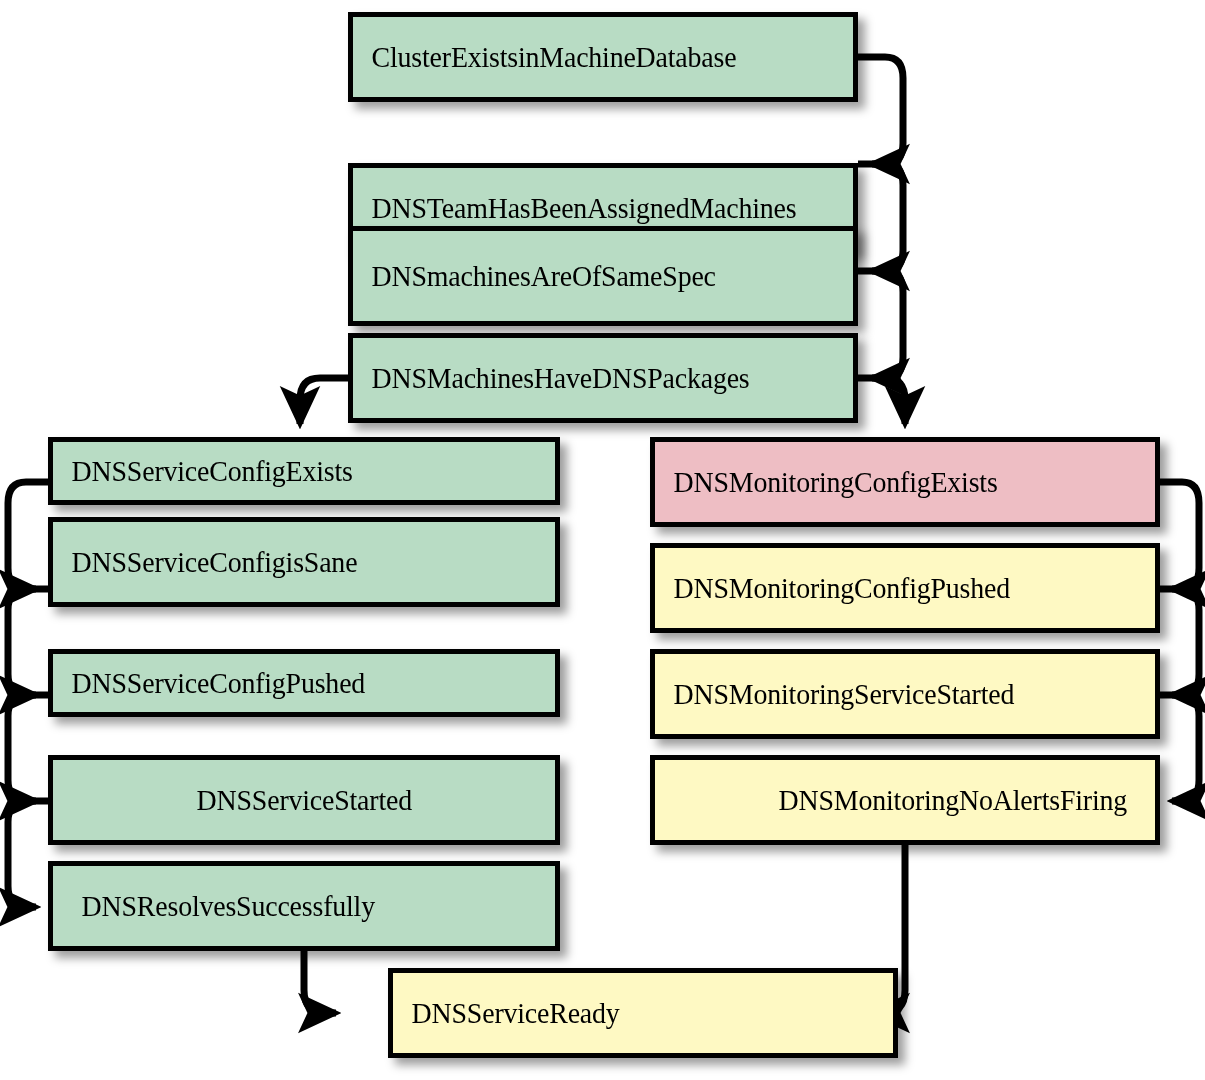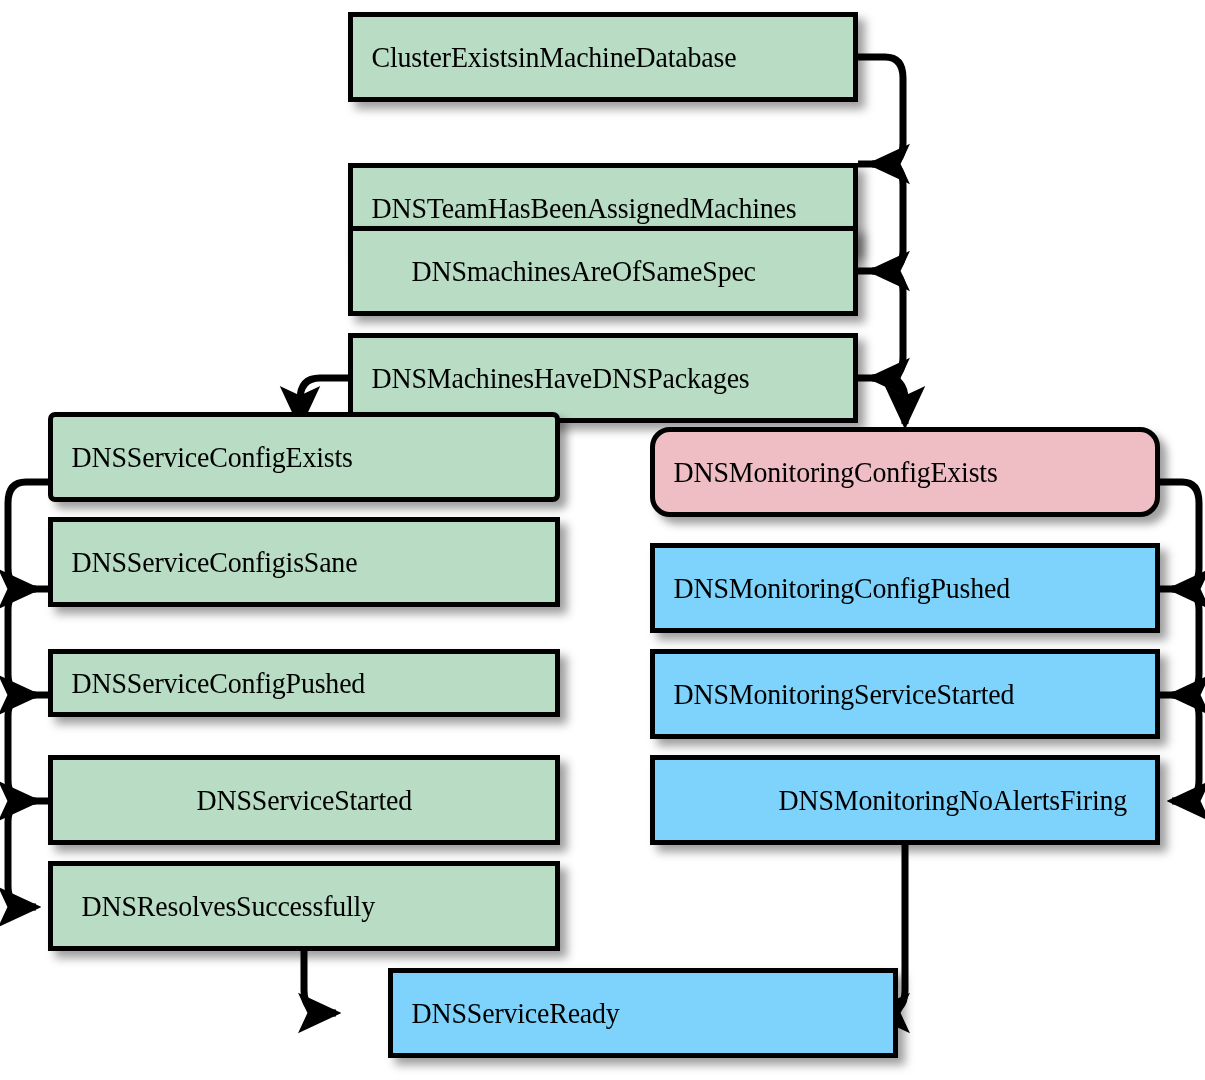--- a/index.html
+++ b/index.html
@@ -40,21 +40,21 @@
     font-size: 30px;
     line-height: 1;
     color: #000000;
     letter-spacing: -0.2px;
     white-space: nowrap;
     font-stretch: condensed;
     transform: scaleX(0.93);
     transform-origin: left center;
   }
   .fill-green { background: #b8dcc4; }
-  .fill-blue  { background: #7dd3fc; }
+  .fill-blue  { background: #fef9c3; }
   .fill-pink  { background: #eebec4; }
 </style>
 </head>
 <body>
 
 <div id="stage">
 
   <svg id="edges" viewBox="0 0 1205 1080" width="1205" height="1080" xmlns="http://www.w3.org/2000/svg">
     <defs>
       <marker id="ah" viewBox="0 0 12 12" refX="10.5" refY="6" markerWidth="6.2" markerHeight="6.2" orient="auto-start-reverse" markerUnits="strokeWidth">
@@ -92,42 +92,42 @@
     </g>
   </svg>
 
   <div id="nodes">
       <div class="node fill-green" style="left: 348px; top: 12px; width: 510px; height: 90px;">
         <span class="label">ClusterExistsinMachineDatabase</span>
       </div>
       <div class="node fill-green" style="left: 348px; top: 133px; width: 510px; height: 90px; margin-top: 30px;">
         <span class="label">DNSTeamHasBeenAssignedMachines</span>
       </div>
-      <div class="node fill-green" style="left: 348px; top: 226px; width: 510px; height: 90px; padding-left: 40px;">
+      <div class="node fill-green" style="left: 348px; top: 226px; width: 510px; height: 100px;">
         <span class="label">DNSmachinesAreOfSameSpec</span>
       </div>
       <div class="node fill-green" style="left: 348px; top: 333px; width: 510px; height: 90px; text-align: right;">
         <span class="label">DNSMachinesHaveDNSPackages</span>
       </div>
-      <div class="node fill-green" style="left: 48px; top: 412px; width: 512px; height: 90px; border-radius: 7px;">
+      <div class="node fill-green" style="left: 48px; top: 437px; width: 512px; height: 68px;">
         <span class="label">DNSServiceConfigExists</span>
       </div>
       <div class="node fill-green" style="left: 48px; top: 517px; width: 512px; height: 90px;">
         <span class="label">DNSServiceConfigisSane</span>
       </div>
       <div class="node fill-green" style="left: 48px; top: 649px; width: 512px; height: 68px;">
         <span class="label">DNSServiceConfigPushed</span>
       </div>
       <div class="node fill-green" style="left: 48px; top: 755px; width: 512px; height: 90px; justify-content: center;">
         <span class="label">DNSServiceStarted</span>
       </div>
       <div class="node fill-green" style="left: 48px; top: 861px; width: 512px; height: 90px; padding-left: 10px;">
         <span class="label">DNSResolvesSuccessfully</span>
       </div>
-      <div class="node fill-pink" style="left: 650px; top: 427px; width: 510px; height: 90px; border-radius: 20px;">
+      <div class="node fill-pink" style="left: 650px; top: 437px; width: 510px; height: 90px;">
         <span class="label">DNSMonitoringConfigExists</span>
       </div>
       <div class="node fill-blue" style="left: 650px; top: 543px; width: 510px; height: 90px;">
         <span class="label">DNSMonitoringConfigPushed</span>
       </div>
       <div class="node fill-blue" style="left: 650px; top: 649px; width: 510px; height: 90px;">
         <span class="label">DNSMonitoringServiceStarted</span>
       </div>
       <div class="node fill-blue" style="left: 650px; top: 755px; width: 510px; height: 90px; justify-content: flex-end;">
         <span class="label">DNSMonitoringNoAlertsFiring</span>

